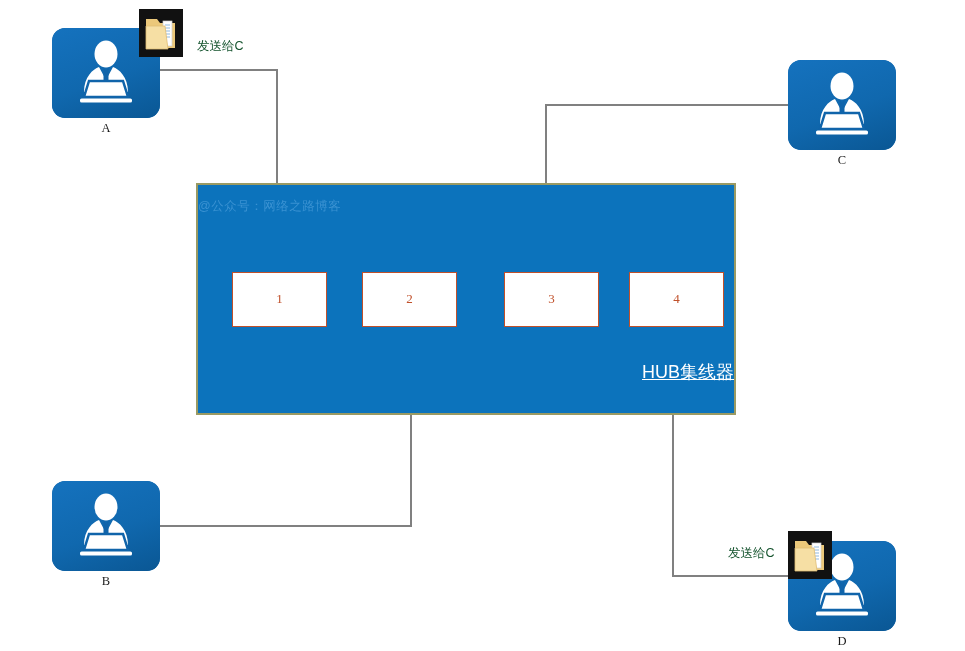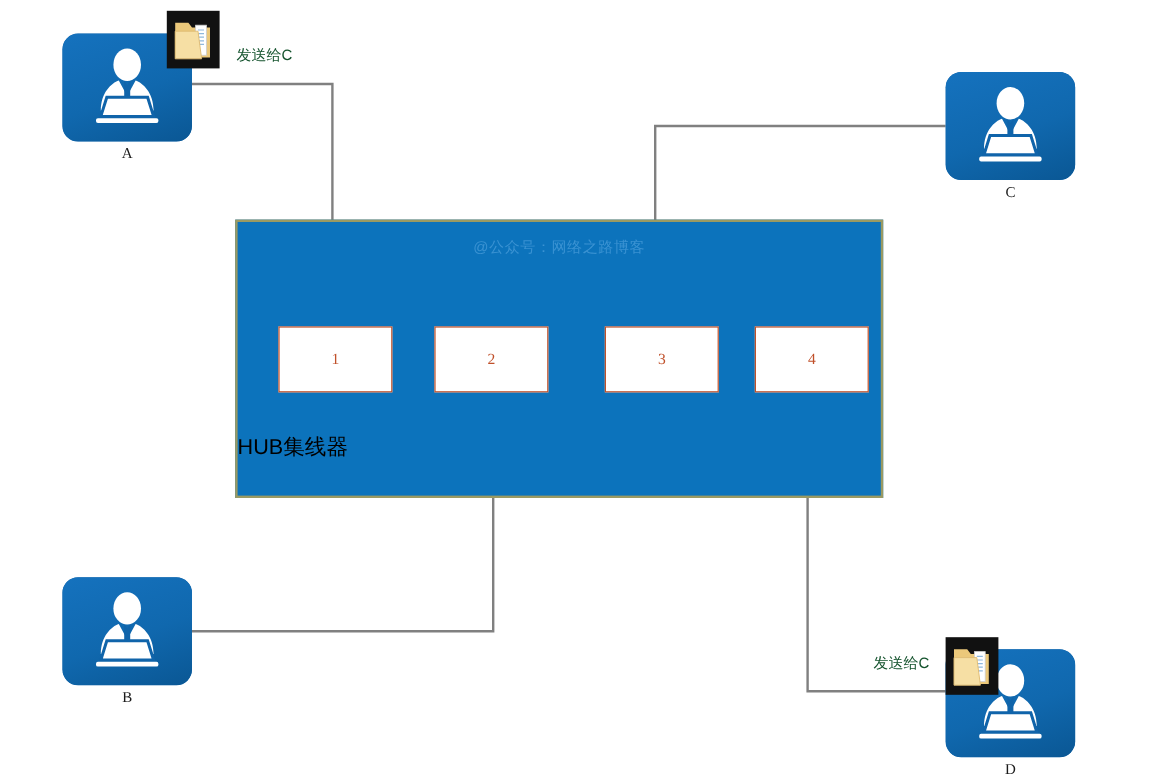--- a/index.html
+++ b/index.html
@@ -36,35 +36,36 @@
     height: 232px;
     background: #0C73BC;
     border: 2px solid #9a9a63;
     box-sizing: border-box;
   }
   .hub-watermark {
     position: absolute;
     left: 0;
     top: 13px;
     width: 100%;
-    text-align: center;
+    text-align: left;
     font-size: 12.5px;
     color: #3a92d2;
     letter-spacing: 0.5px;
     white-space: nowrap;
   }
   .hub-title {
     position: absolute;
     left: 0;
     top: 175px;
     width: 100%;
-    text-align: left;
+    text-align: right;
     font-size: 18px;
-    color: #000000;
+    color: #ffffff;
     white-space: nowrap;
+    text-decoration: underline;
   }
   .port {
     position: absolute;
     top: 87px;
     width: 95px;
     height: 55px;
     background: #ffffff;
     border: 1.6px solid #C0502A;
     box-sizing: border-box;
   }

